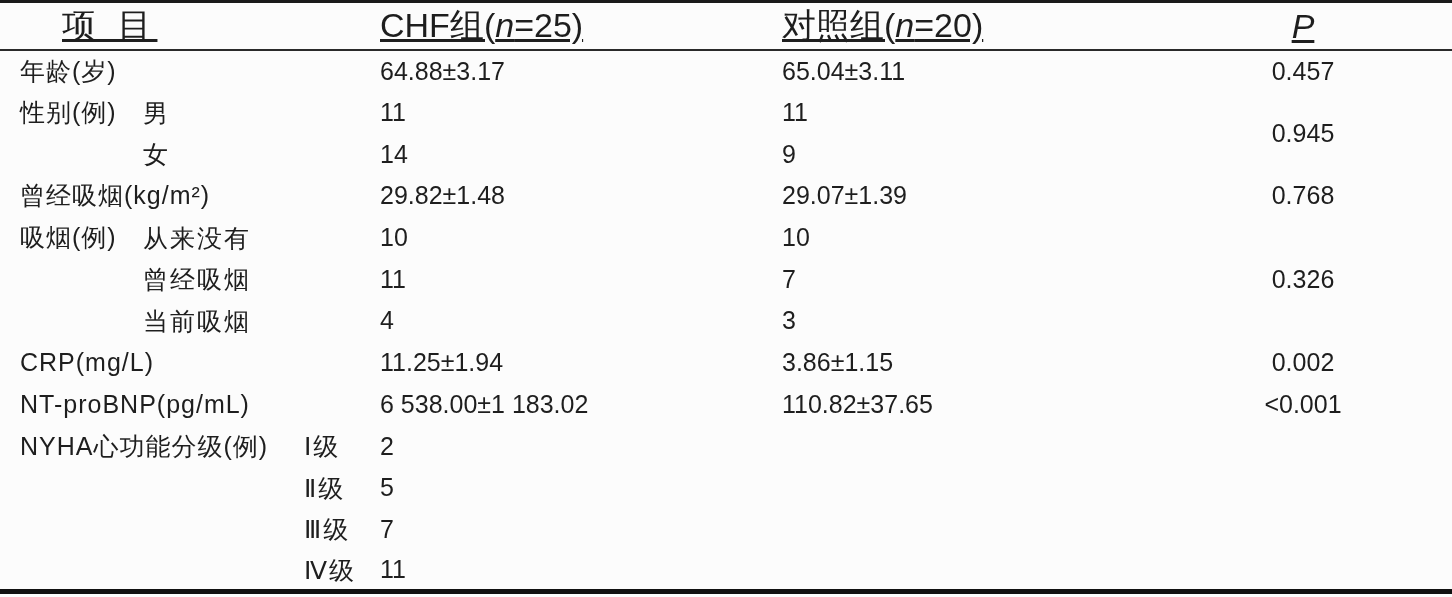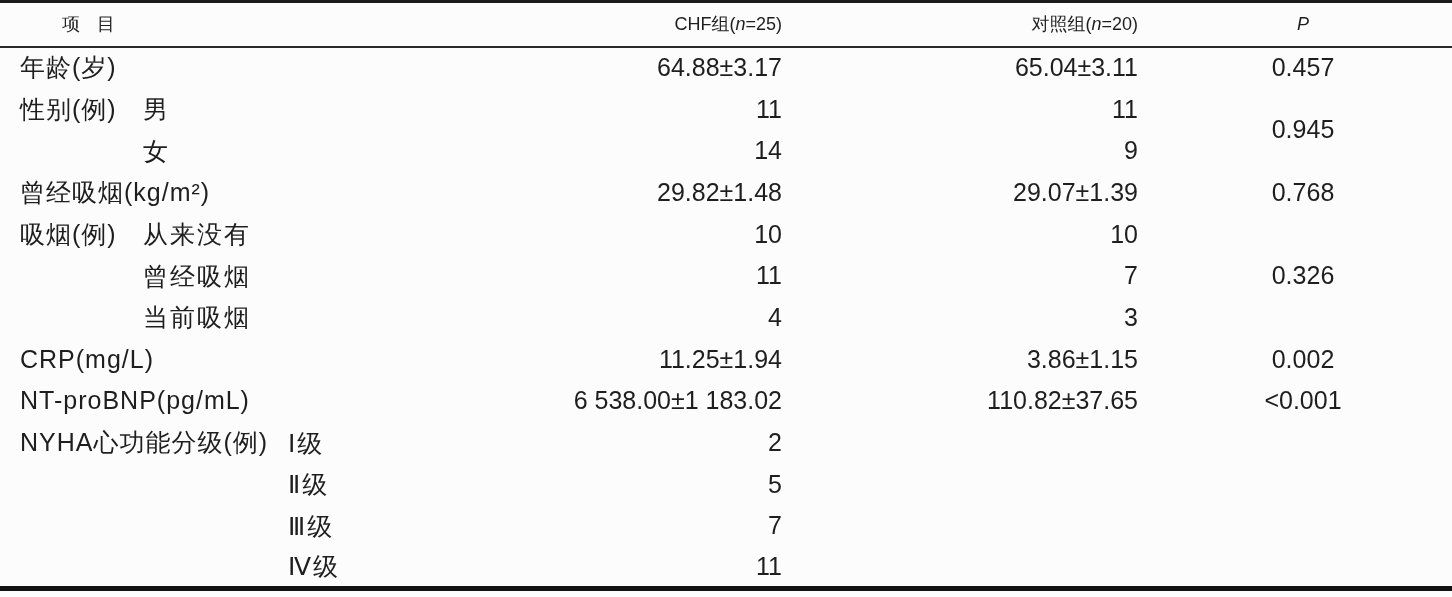--- a/index.html
+++ b/index.html
@@ -35,41 +35,41 @@
     border-bottom: 2px solid #2a2a2a;
   }
   tr.data-row { height: 41.7px; }
 
   td, th {
     padding: 0;
     vertical-align: middle;
     font-weight: normal;
     white-space: nowrap;
   }
-  th { font-size: 18px; }
+  th { font-size: 34px; text-decoration: underline; }
 
   .cell-label {
     position: relative;
     text-align: left;
   }
   .cell-label .lbl {
     display: inline-block;
     padding-left: 20px;
     letter-spacing: 1px;
   }
   .cell-label .sub {
     position: absolute;
     top: 50%;
     transform: translateY(-50%);
     letter-spacing: 2px;
   }
   .sub-near { left: 143px; }
-  .sub-far  { left: 288px; }
-
-  .cell-center { text-align: right; }
+  .sub-far  { left: 304px; }
+
+  .cell-center { text-align: left; }
   .cell-p { text-align: center; padding-left: 16px; }
 
   .hdr-item { padding-left: 62px; letter-spacing: 6px; }
   .italic { font-style: italic; }
 </style>
 </head>
 <body>
 
 <div class="table-wrap">
   <table class="paper-table">

